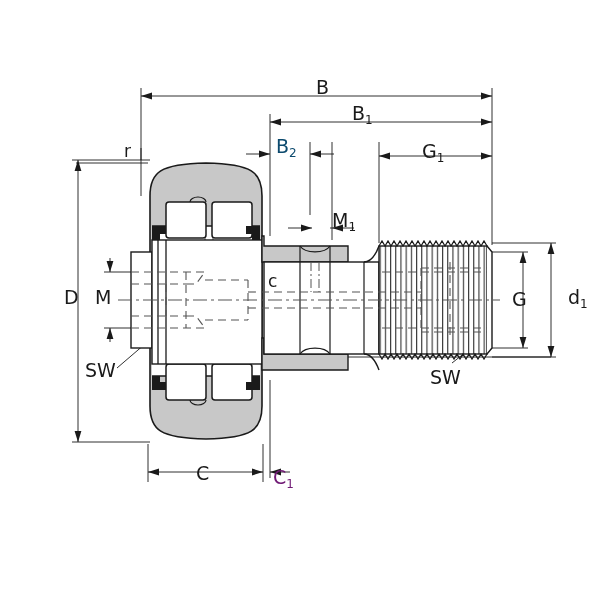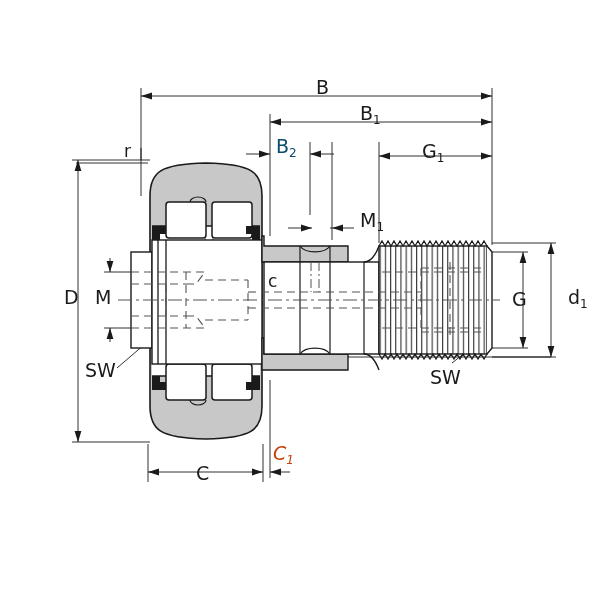--- a/index.html
+++ b/index.html
@@ -270,39 +270,39 @@
     <path d="M300,354 A16,9 0 0 1 330,354"></path>
     <path d="M300,246 A16,9 0 0 0 330,246"></path>
     <path d="M190,202 A8,5 0 0 1 206,202"></path>
     <path d="M190,400 A8,5 0 0 0 206,400"></path>
   </g>
 
 </svg>
 
 <div class="lbl" style="left: 316px; top: 78px; color: rgb(26, 26, 26);">B</div>
 
-<div class="lbl" style="left: 360px; top: 104px; color: rgb(26, 26, 26);">B<sub>1</sub></div>
+<div class="lbl" style="left: 352px; top: 104px; color: rgb(26, 26, 26);">B<sub>1</sub></div>
 
 <div class="lbl" style="left: 276px; top: 137px; color: #0c4a6e;">B<sub>2</sub></div>
 
 <div class="lbl" style="left: 422px; top: 142px; color: rgb(26, 26, 26); text-align: center;">G<sub>1</sub></div>
 
-<div class="lbl" style="left: 332px; top: 211px; color: rgb(26, 26, 26); padding-left: 28px;">M<sub>1</sub></div>
+<div class="lbl" style="left: 332px; top: 211px; color: rgb(26, 26, 26);">M<sub>1</sub></div>
 
 <div class="lbl" style="left: 64px; top: 288px; color: rgb(26, 26, 26);">D</div>
 
 <div class="lbl" style="left: 95px; top: 288px; color: rgb(26, 26, 26);">M</div>
 
 <div class="lbl" style="left: 512px; top: 290px; color: rgb(26, 26, 26);">G</div>
 
 <div class="lbl" style="left: 536px; top: 288px; color: rgb(26, 26, 26); margin-left: 32px;">d<sub>1</sub></div>
 
 <div class="lbl" style="left: 196px; top: 464px; color: rgb(26, 26, 26);">C</div>
 
-<div class="lbl" style="left: 273px; top: 444px; color: #c2410c; font-style: italic;">C<sub>1</sub></div>
+<div class="lbl" style="left: 273px; top: 468px; color: #701a75;">C<sub>1</sub></div>
 
 <div class="lbl" style="left: 268px; top: 273px; font-size: 17px; color: rgb(26, 26, 26);">c</div>
 
 <div class="lbl" style="left: 124px; top: 143px; font-size: 17px; color: rgb(26, 26, 26);">r</div>
 
 <div class="lbl" style="left: 85px; top: 361px; color: rgb(26, 26, 26);">SW</div>
 
 <div class="lbl" style="left: 430px; top: 368px; color: rgb(26, 26, 26);">SW</div>
 
 </div>

